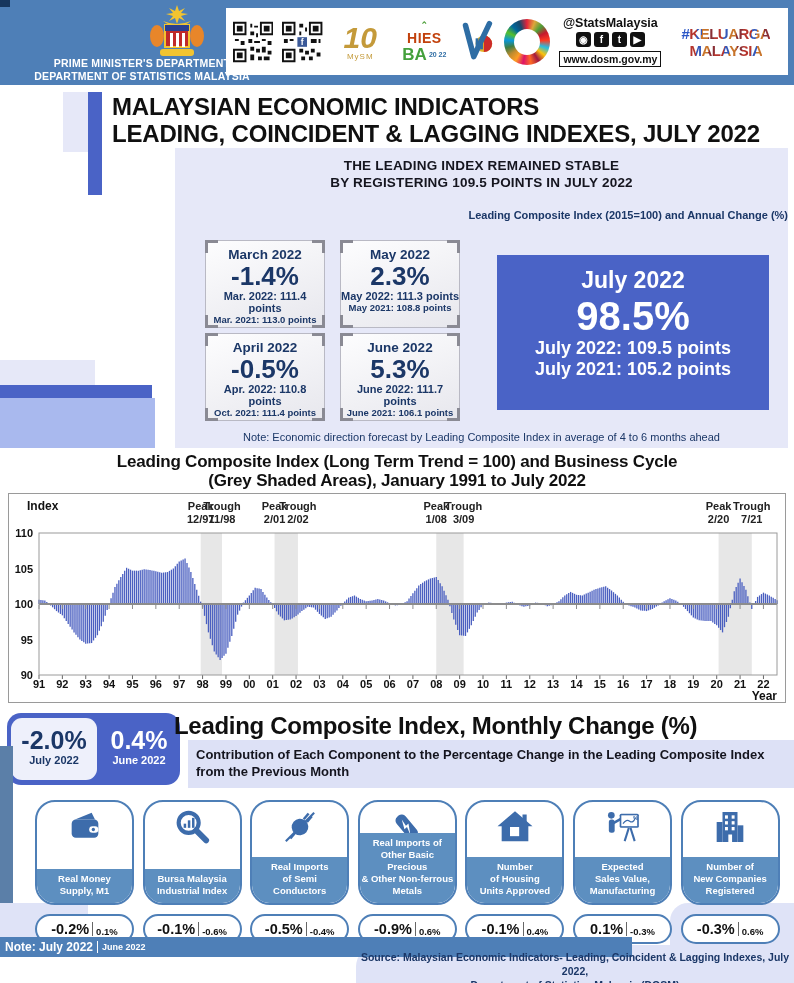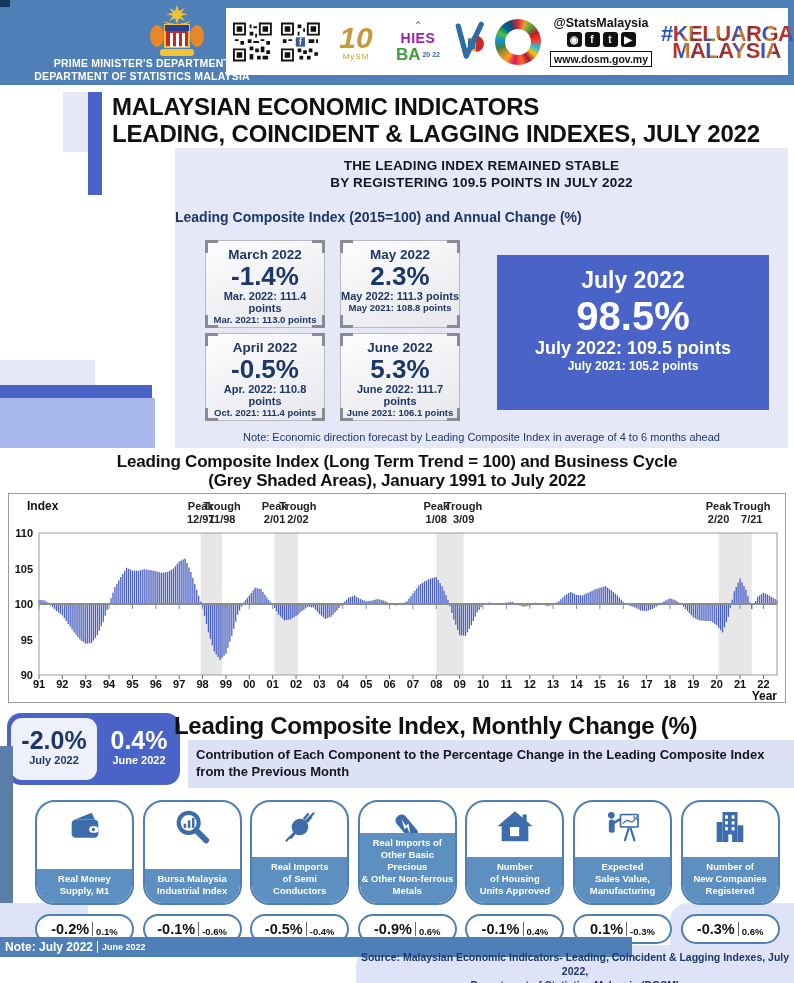--- a/index.html
+++ b/index.html
@@ -14,74 +14,74 @@
         font-size:10.5px;line-height:13px;letter-spacing:0.2px;margin-left:24px;}
   .crest{left:146px;top:5px;}
   .banner{left:226px;top:8px;width:562px;height:67px;background:#fff;display:flex;
           align-items:center;gap:9px;padding:0 7px;box-sizing:border-box;}
   .qr{width:44px;height:44px;}
   .logo10{width:62px;text-align:center;color:#c49a3a;line-height:1;}
   .logo10 .big{font-size:30px;font-weight:bold;font-style:italic;}
   .logo10 .small{font-size:8px;font-weight:normal;letter-spacing:1px;}
   .hies{width:58px;text-align:center;line-height:1;}
   .hies .roof{color:#4c9f38;font-size:9px;font-weight:bold;display:block;}
-  .hies .t1{color:#a21caf;font-size:14px;font-weight:bold;letter-spacing:0.5px;}
+  .hies .t1{color:#c2410c;font-size:14px;font-weight:bold;letter-spacing:0.5px;}
   .hies .row2{display:flex;justify-content:center;align-items:center;gap:2px;}
   .hies .t2{color:#44a03c;font-size:17px;font-weight:bold;}
   .hies .t3{color:#2e6da4;font-size:7px;font-weight:bold;line-height:7px;text-align:left;}
   .sdg{width:46px;height:46px;border-radius:50%;
        background:conic-gradient(#e5243b,#dda63a,#4c9f38,#c5192d,#ff3a21,#26bde2,#fcc30b,
        #a21942,#fd6925,#dd1367,#fd9d24,#bf8b2e,#3f7e44,#0a97d9,#56c02b,#00689d,#19486a,#e5243b);
        position:relative;flex:0 0 auto;}
   .sdg::after{content:"";position:absolute;inset:10px;background:#fff;border-radius:50%;}
   .social{width:112px;text-align:center;}
   .social .handle{font-size:12.5px;font-weight:bold;color:#111;}
   .icon-row{display:flex;justify-content:center;gap:3px;margin:2px 0;}
   .sic{width:15px;height:15px;background:#111;border-radius:3px;color:#fff;font-size:10px;
        font-weight:bold;display:flex;align-items:center;justify-content:center;line-height:1;}
   .web{border:1.5px solid #111;font-size:10.5px;font-weight:bold;color:#111;padding:1px 3px;
        display:inline-block;}
-  .hashtag{width:120px;text-align:right;font-weight:bold;font-size:22px;line-height:17px;
+  .hashtag{width:120px;text-align:center;font-weight:bold;font-size:15px;line-height:17px;
            letter-spacing:-0.5px;}
   .hashtag .hash{color:#2a56c6;}
   .hashtag .collage{background:repeating-linear-gradient(100deg,#b5342c 0 9px,#3558b8 9px 14px,
            #c8742a 14px 21px,#8a2f35 21px 27px);-webkit-background-clip:text;
            background-clip:text;color:transparent;}
 
   
   .title-acc-light{left:63px;top:92px;width:26px;height:60px;background:#e6e8f8;}
   .title-acc-bar{left:88px;top:92px;width:14px;height:103px;background:#4a63c6;}
   .h1{left:112px;top:93px;width:676px;font-size:24px;font-weight:bold;color:#101010;
       line-height:27px;letter-spacing:-0.2px;}
 
   
   .hero{left:175px;top:148px;width:613px;height:300px;background:#e6e8f8;}
   .hero .hl{position:absolute;left:0;width:100%;text-align:center;font-weight:bold;
             color:#15151f;font-size:13.5px;letter-spacing:0.2px;}
-  .hero .sub{position:absolute;left:0;top:61px;width:100%;text-align:left;font-weight:bold;
-             color:#1b3767;font-size:14px;}
+  .hero .sub{position:absolute;left:0;top:61px;width:100%;text-align:right;font-weight:bold;
+             color:#1b3767;font-size:11px;}
   .scard{position:absolute;width:120px;height:88px;background:linear-gradient(160deg,#fdfdfe,#e7e7ed);
          border:1px solid #b9b9c4;box-sizing:border-box;text-align:center;color:#1b3767;}
   .scard::before,.scard::after,.scard .in::before,.scard .in::after{
          content:"";position:absolute;width:10px;height:10px;border:3px solid #8a8a94;}
   .scard::before{left:-1px;top:-1px;border-right:none;border-bottom:none;}
   .scard::after{right:-1px;top:-1px;border-left:none;border-bottom:none;}
   .scard .in::before{left:-1px;bottom:-1px;border-right:none;border-top:none;}
   .scard .in::after{right:-1px;bottom:-1px;border-left:none;border-top:none;}
   .scard .in{position:absolute;inset:0;}
   .scard .m{font-size:13.5px;font-weight:bold;margin-top:6px;}
   .scard .v{font-size:26px;font-weight:bold;line-height:28px;}
   .scard .l1{font-size:11px;font-weight:bold;}
   .scard .l2{font-size:9.5px;font-weight:bold;}
   .july{left:322px;top:107px;width:272px;height:155px;background:#4a63c6;color:#fff;
         text-align:center;}
   .july .m{font-size:23px;font-weight:bold;margin-top:12px;}
   .july .v{font-size:40px;font-weight:bold;line-height:44px;}
   .july .l1{font-size:18px;font-weight:bold;}
-  .july .l2{font-size:12px;font-weight:bold;}
+  .july .l2{font-size:18px;font-weight:bold;}
   .hero .note{position:absolute;left:0;bottom:5px;width:100%;text-align:center;
               font-size:11px;color:#1b3767;}
 
   
   .dec-lav{left:0;top:360px;width:95px;height:25px;background:#e6e8f8;}
   .dec-blue{left:0;top:385px;width:152px;height:13px;background:#4a63c6;}
   .dec-peri{left:0;top:398px;width:155px;height:50px;background:#a9b9ee;}
 
   
   .chart-title{left:0;top:452px;width:794px;text-align:center;font-size:17px;font-weight:bold;

